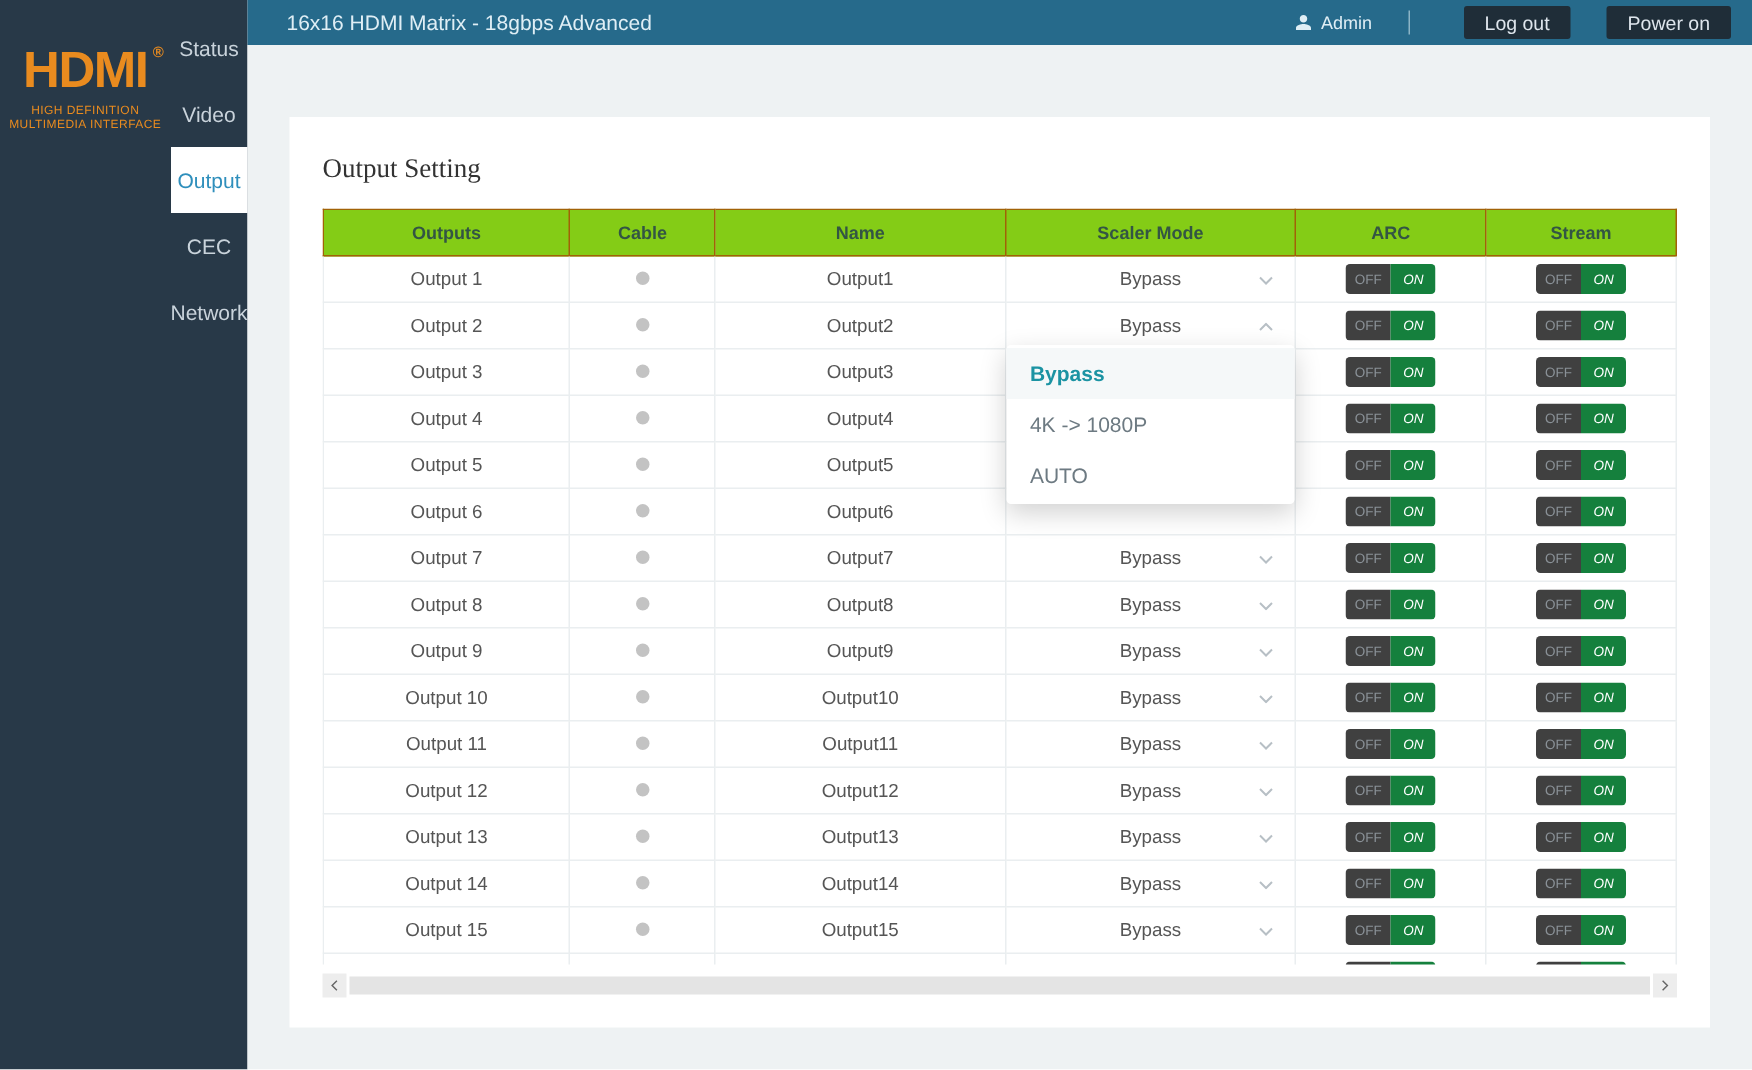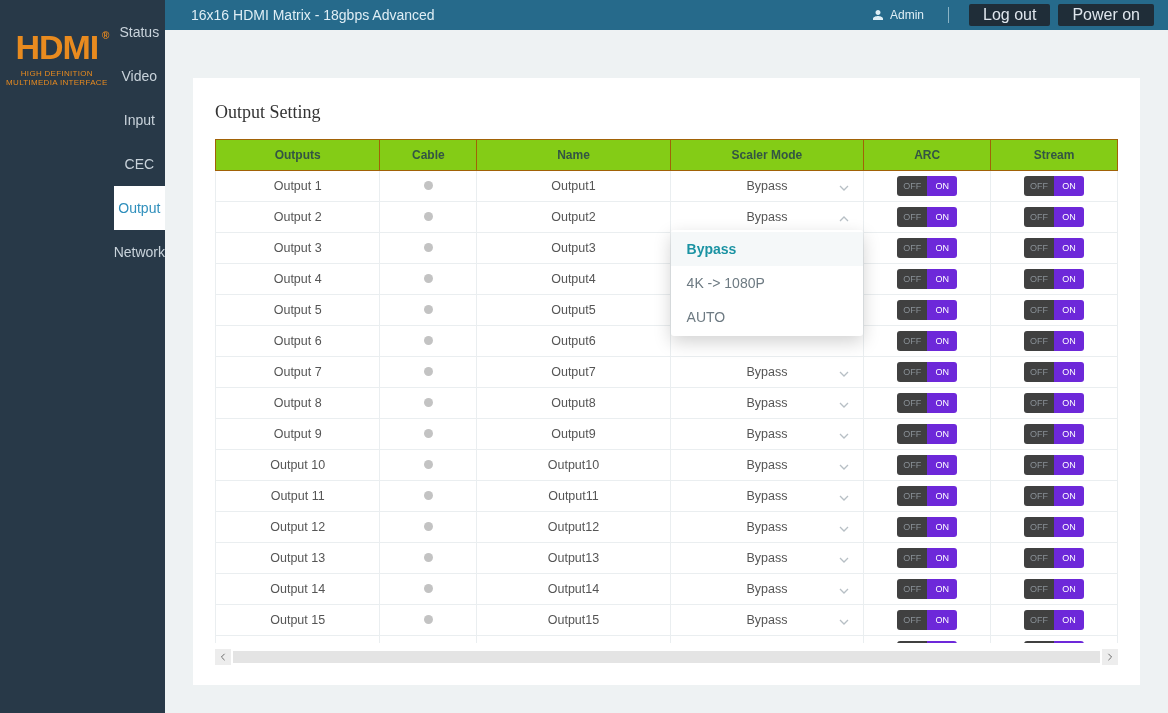--- a/index.html
+++ b/index.html
@@ -87,24 +87,24 @@
   .topbar-spacer { flex: 1; }
   .topbar-user { display: flex; align-items: center; margin-right: 12px; font-size: 12px; }
   .topbar-user svg { width: 12px; height: 12px; margin-right: 6px; fill: #dfeef5; }
   .topbar-sep { width: 1px; height: 16px; background: #8bb4c6; margin: 0 12px; }
   .topbar-btn {
     background: #1f2d38;
     color: #dfe6ed;
     border: none;
     height: 22px;
     padding: 0 14px;
-    font-size: 16px;
+    font-size: 13px;
     border-radius: 2px;
     cursor: pointer;
-    margin-left: 8px;
+    margin-left: 24px;
   }
 
   
   .content-wrap {
     flex: 1;
     background: #eef2f3;
     padding: 48px 28px 28px;
     overflow: hidden;
   }
   .card {
@@ -228,21 +228,21 @@
   }
   .toggle span {
     display: inline-flex;
     align-items: center;
     justify-content: center;
     width: 30px;
     height: 20px;
     cursor: pointer;
   }
   .toggle .off { background: #404040; color: #8a9197; }
-  .toggle .on  { background: #6d28d9; color: #fff; }
+  .toggle .on  { background: #15803d; color: #fff; font-style: italic; }
 
   
   .hscroll {
     display: flex;
     align-items: center;
     height: 20px;
     margin-top: 4px;
   }
   .hscroll-btn {
     width: 16px; height: 16px;
@@ -265,23 +265,22 @@
   <div class="logo-block">
     <div class="logo-text">
       <span>HDMI</span>
       <span class="reg">®</span>
     </div>
     <div class="logo-sub">HIGH DEFINITION MULTIMEDIA INTERFACE</div>
   </div>
   <nav class="nav" id="nav">
       <div class="nav-item">Status</div>
       <div class="nav-item">Video</div>
-      <div class="nav-item">Input</div>
+      <div class="nav-item active">Output</div>
       <div class="nav-item">CEC</div>
-      <div class="nav-item active">Output</div>
       <div class="nav-item">Network</div>
     </nav>
 </aside>
 
 <div class="right-col">
 
   <header class="topbar">
     <div class="topbar-title">16x16 HDMI Matrix - 18gbps Advanced</div>
     <div class="topbar-spacer"></div>
     <div class="topbar-user">

